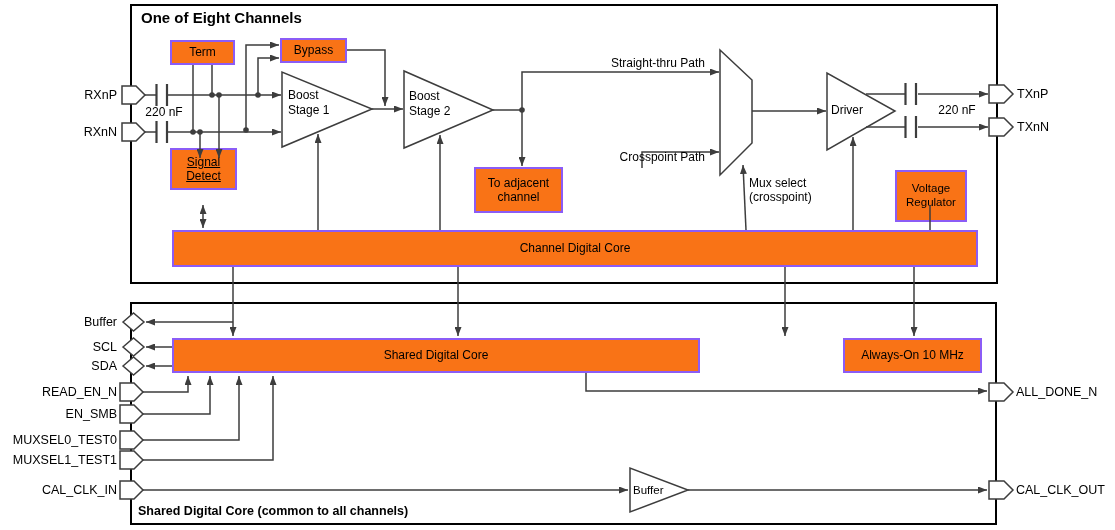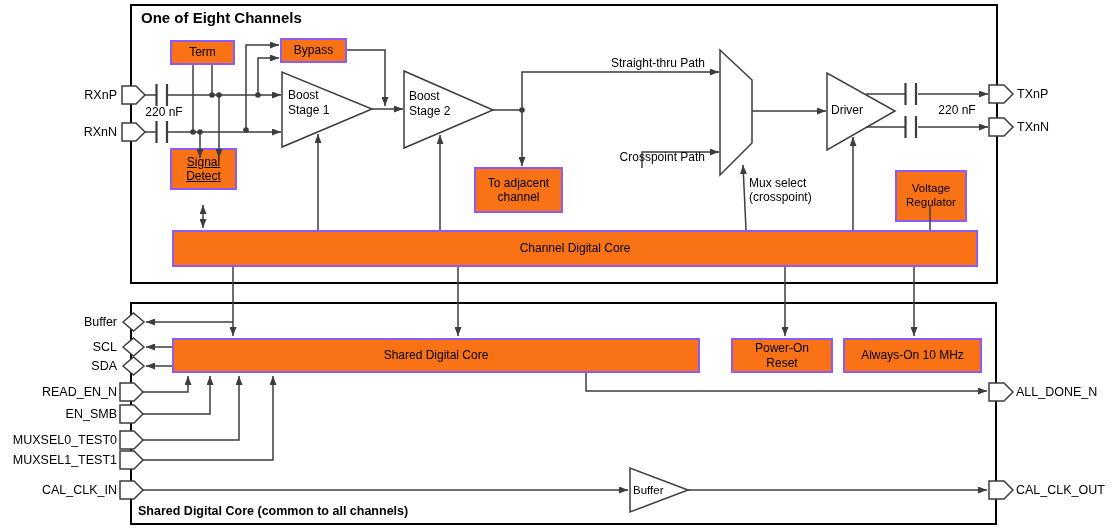--- a/index.html
+++ b/index.html
@@ -43,24 +43,20 @@
   <div class="block" style="left:895px;top:170px;width:72px;height:52px;font-size:11.5px;">
     <span>Voltage</span>
     <span>Regulator</span>
   </div>
   <div class="block core" style="left:172px;top:230px;width:806px;height:37px;">
     <span>Channel Digital Core</span>
   </div>
   <div class="block core" style="left:172px;top:338px;width:528px;height:35px;text-align:center;">
     <span>Shared Digital Core</span>
   </div>
-  <div class="block" style="left:731px;top:338px;width:102px;height:35px;">
-    <span>Power-On</span>
-    <span>Reset</span>
-  </div>
   <div class="block" style="left:843px;top:338px;width:139px;height:35px;">
     <span>Always-On 10 MHz</span>
   </div>
 
   <svg class="wires" width="1115" height="530" viewBox="0 0 1115 530">
     <defs>
       <marker id="arr" markerWidth="9" markerHeight="7" refX="9" refY="3.5" orient="auto-start-reverse" markerUnits="userSpaceOnUse">
         <path d="M0,0 L9,3.5 L0,7 Z" fill="#3d3d3d"></path>
       </marker>
     </defs>

